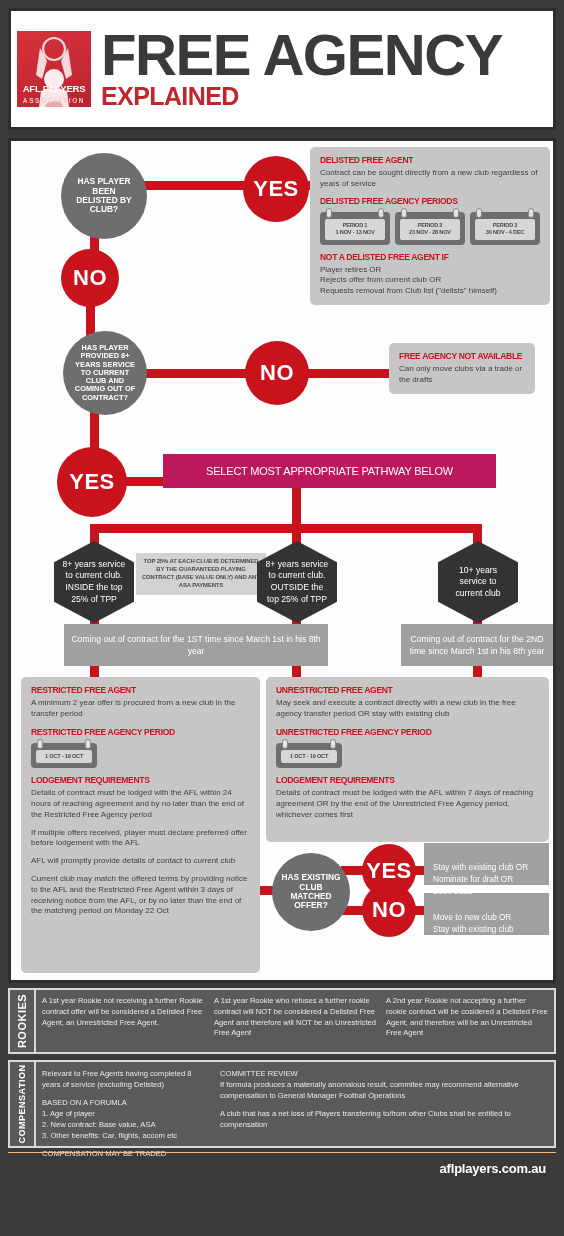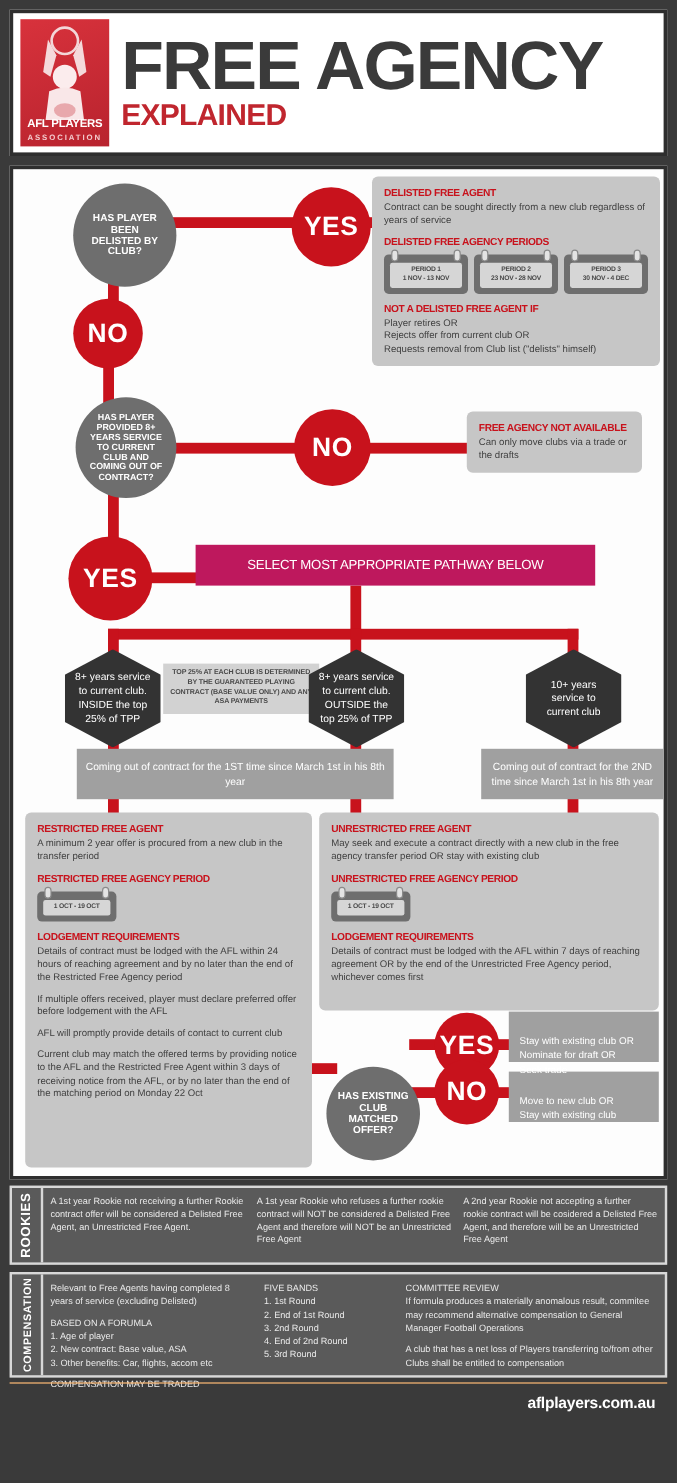--- a/index.html
+++ b/index.html
@@ -11,21 +11,21 @@
   }
   .page { position: relative; width: 564px; height: 1236px; background: #3a3a3a; }
 
   
   .header {
     position: absolute; left: 8px; top: 8px; width: 548px; height: 122px;
     background: #ffffff; border: 3px solid #2e2e2e;
     display: flex; align-items: center;
   }
   .logo {
-    width: 74px; height: 106px; margin-left: 6px;
+    width: 74px; height: 76px; margin-left: 6px;
     background: linear-gradient(160deg,#d8323c 0%, #b8232e 100%);
     position: relative; flex: none; overflow: hidden;
   }
   .logo .fig { position:absolute; left:0; right:0; top:4px; bottom:26px; }
   .logo .lname {
     position: absolute; left:0; right:0; bottom:13px; text-align:center;
     color:#fff; font-size:9.5px; font-weight:bold; letter-spacing:-0.2px;
   }
   .logo .lsub {
     position: absolute; left:0; right:0; bottom:3px; text-align:center;
@@ -338,21 +338,21 @@
           <div class="plate">
             <div>1 OCT - 19 OCT</div>
           </div>
         </div>
       </div>
       <div class="gb-title">LODGEMENT REQUIREMENTS</div>
       <div class="gb-body">Details of contract must be lodged with the AFL within 7 days of reaching agreement OR by the end of the Unrestricted Free Agency period, whichever comes first</div>
     </div>
 
     <div class="connector" style="left:240px; top:745px; width:30px; height:9px;"></div>
-    <div class="node-circle grey-circle" style="left:261px; top:748px; width:78px; height:78px; font-size:8.4px; padding:0 8px;align-items:center;">
+    <div class="node-circle grey-circle" style="left:261px; top:712px; width:78px; height:78px; font-size:8.4px; padding:0 8px;align-items:center;">
       <span>HAS EXISTING CLUB MATCHED OFFER?</span>
     </div>
 
     <div class="connector" style="left:330px; top:725px; width:26px; height:9px;"></div>
     <div class="connector" style="left:330px; top:765px; width:26px; height:9px;"></div>
     <div class="connector" style="left:400px; top:725px; width:18px; height:9px;"></div>
     <div class="connector" style="left:400px; top:765px; width:18px; height:9px;"></div>
 
     <div class="node-circle red-circle yn" style="left:351px; top:703px; width:54px; height:54px;">
       <span>YES</span>
@@ -391,28 +391,20 @@
       <div class="cp-col cp-c1">
         <div>Relevant to Free Agents having completed 8 years of service (excluding Delisted)</div>
         <div class="cp-gap"></div>
         <div class="cp-h">BASED ON A FORUMLA</div>
         <div style="white-space:pre-line;">1. Age of player
 2. New contract: Base value, ASA
 3. Other benefits: Car, flights, accom etc</div>
         <div class="cp-gap"></div>
         <div>COMPENSATION MAY BE TRADED</div>
       </div>
-      <div class="cp-col cp-c2">
-        <div class="cp-h">FIVE BANDS</div>
-        <div style="white-space:pre-line;">1. 1st Round
-2. End of 1st Round
-3. 2nd Round
-4. End of 2nd Round
-5. 3rd Round</div>
-      </div>
       <div class="cp-col cp-c3">
         <div class="cp-h">COMMITTEE REVIEW</div>
         <div>If formula produces a materially anomalous result, commitee may recommend alternative compensation to General Manager Football Operations</div>
         <div class="cp-gap"></div>
         <div>A club that has a net loss of Players transferring to/from other Clubs shall be entitled to compensation</div>
       </div>
     </div>
   </div>
 
   <div class="footer">

